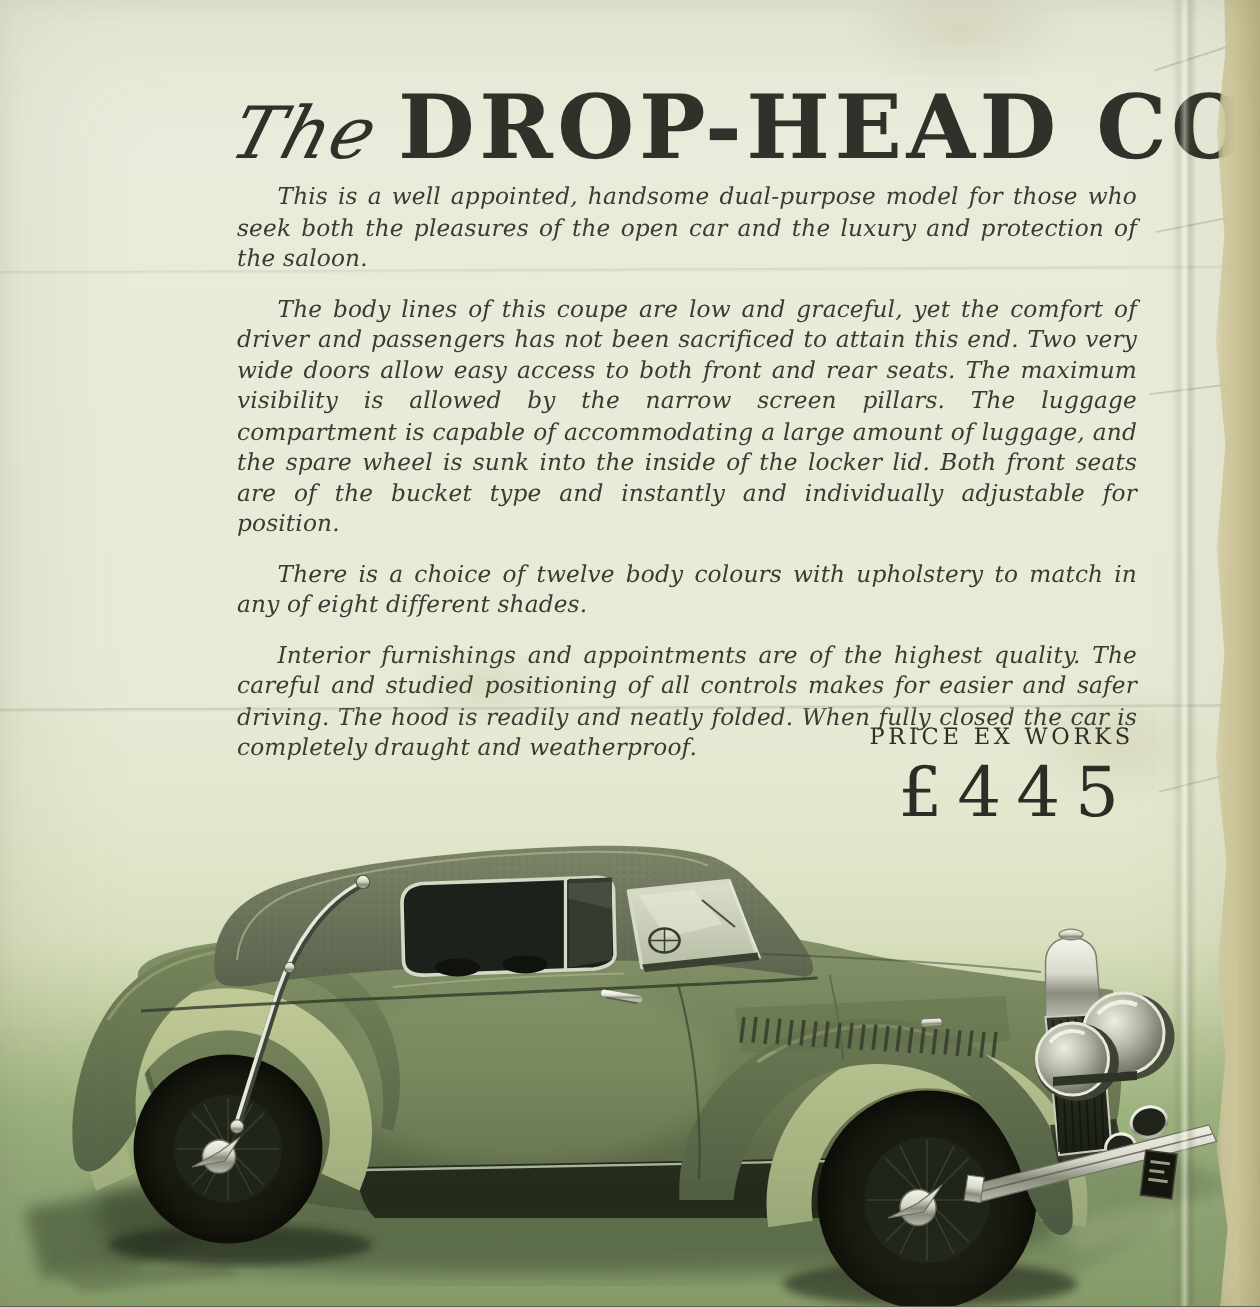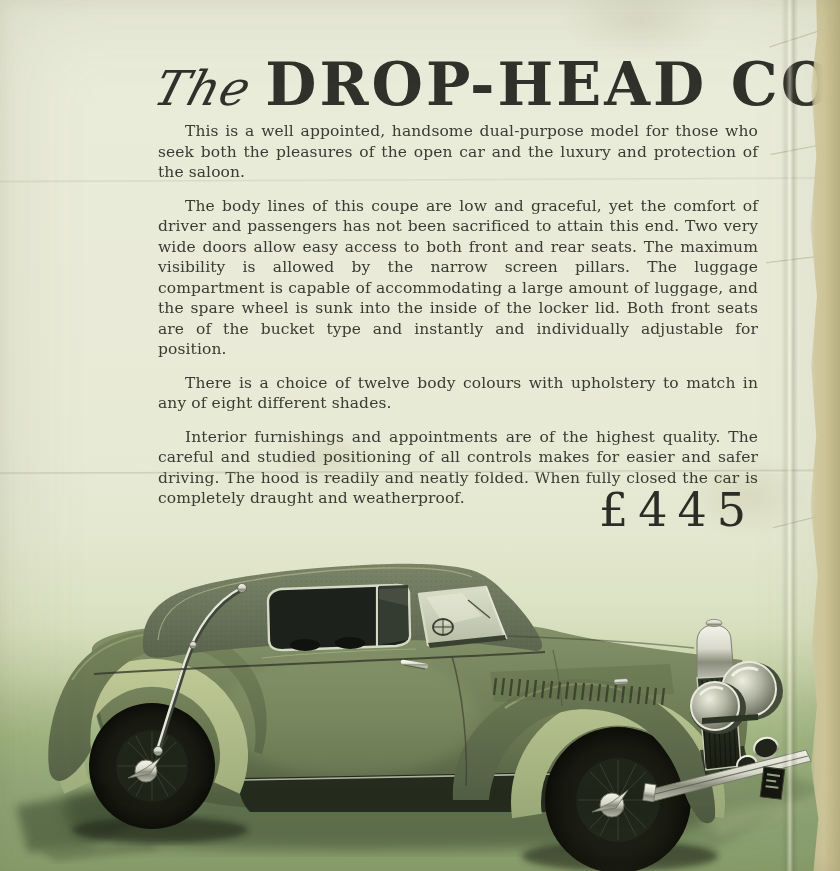--- a/index.html
+++ b/index.html
@@ -14,21 +14,21 @@
   
   .text-layer{position:absolute;inset:0;z-index:20;}
   .title{position:absolute;left:156px;top:50px;display:flex;align-items:baseline;gap:15px;color:#30312a;}
   .title .script{
     font-style:italic;font-size:48px;transform:skewX(-16deg);
     font-family:"DejaVu Serif","Liberation Serif",serif;font-weight:400;letter-spacing:1px;
   }
   .title .main{
     font-weight:700;font-size:59px;letter-spacing:3px;white-space:nowrap;
   }
-  .copy{position:absolute;left:158px;top:121px;width:600px;}
+  .copy{position:absolute;left:158px;top:121px;width:600px;font-style:italic;}
   .copy p{
     margin:0 0 13px 0;text-indent:27px;text-align:justify;
     font-size:15.5px;line-height:20.5px;color:#3a3b32;letter-spacing:.1px;
   }
   .price{position:absolute;right:84px;top:482px;text-align:right;color:#2c2d26;}
   .price .label{font-size:15px;letter-spacing:2.5px;font-weight:400;}
   .price .value{font-size:46px;letter-spacing:10px;margin-top:1px;font-weight:400;}
   
   .art{position:absolute;inset:0;z-index:10;}
   
@@ -261,20 +261,21 @@
       <span class="script">The</span>
       <span class="main">DROP-HEAD COUPE</span>
     </div>
     <div class="copy">
       <p>This is a well appointed, handsome dual-purpose model for those who seek both the pleasures of the open car and the luxury and protection of the saloon.</p>
       <p>The body lines of this coupe are low and graceful, yet the comfort of driver and passengers has not been sacrificed to attain this end.  Two very wide doors allow easy access to both front and rear seats.  The maximum visibility is allowed by the narrow screen pillars.  The luggage compartment is capable of accommodating a large amount of luggage, and the spare wheel is sunk into the inside of the locker lid.  Both front seats are of the bucket type and instantly and individually adjustable for position.</p>
       <p>There is a choice of twelve body colours with upholstery to match in any of eight different shades.</p>
       <p>Interior furnishings and appointments are of the highest quality.  The careful and studied positioning of all controls makes for easier and safer driving.  The hood is readily and neatly folded.  When fully closed the car is completely draught and weatherproof.</p>
     </div>
     <div class="price">
+      <div class="label">PRICE EX WORKS</div>
       <div class="value">£445</div>
     </div>
   </div>
 
   <div class="crease-h crease-1"></div>
   <div class="crease-h crease-2"></div>
   <div class="crease-d" style="left:768px;top:36px;width:68px;transform:rotate(-18deg);"></div>
   <div class="crease-d" style="left:770px;top:148px;width:64px;transform:rotate(-11deg);"></div>
   <div class="crease-d" style="left:766px;top:258px;width:70px;transform:rotate(-7deg);"></div>
   <div class="crease-d" style="left:772px;top:520px;width:60px;transform:rotate(-14deg);"></div>

